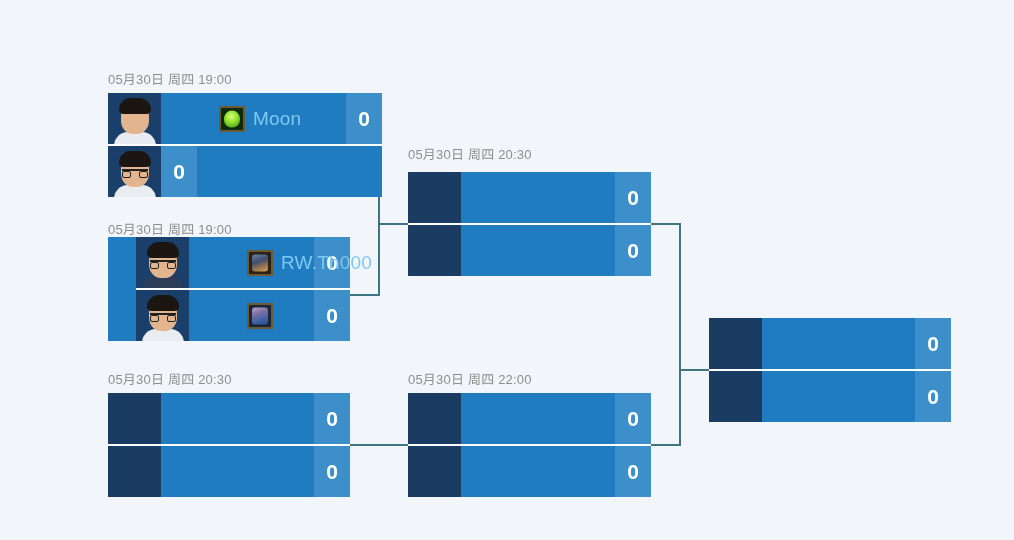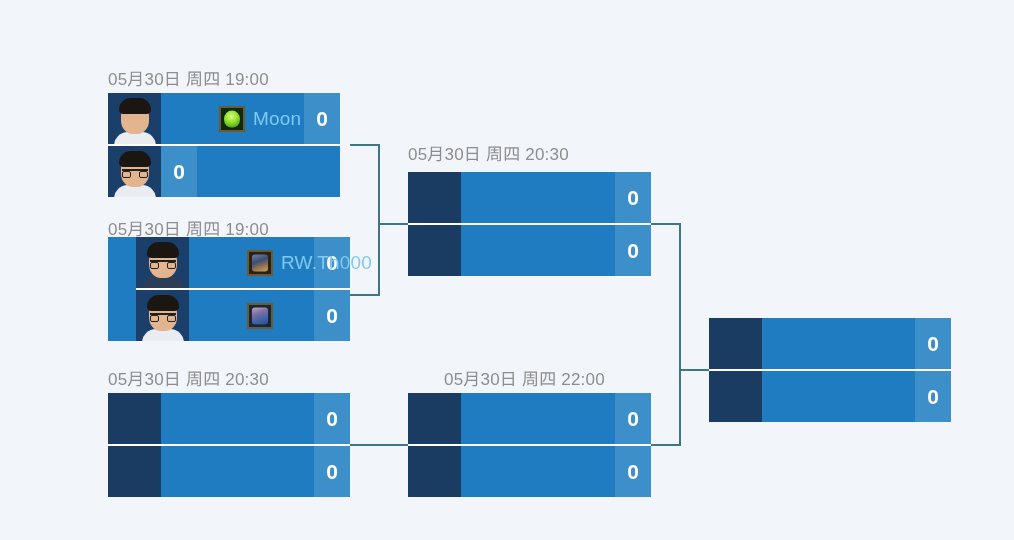--- a/index.html
+++ b/index.html
@@ -27,21 +27,21 @@
     left: 0;
     top: 0;
     width: 1014px;
     height: 540px;
     pointer-events: none;
   }
 
   
   .match-date {
     position: absolute;
-    font-size: 17px;
+    font-size: 13px;
     line-height: 16px;
     color: #8d8d8d;
     letter-spacing: 0.2px;
     white-space: nowrap;
   }
 
   
   .match {
     position: absolute;
     box-sizing: border-box;
@@ -217,21 +217,21 @@
 
       <path d="M651,224 L680,224 L680,370"></path>
 
       <path d="M651,445 L680,445 L680,370"></path>
 
       <path d="M680,370 L709,370"></path>
     </g>
   </svg>
 
   <div class="match-date" style="left:108px; top:72px;">05月30日 周四 19:00</div>
-  <div class="match" style="left:108px; top:93px; width:232px; height:104px;">
+  <div class="match" style="left:108px; top:93px; width:274px; height:104px;">
     <div class="match-row top">
       <div class="avatar">
         <div class="face">
           <div class="head">
               <div class="hair"></div>
             </div>
           <div class="body light"></div>
         </div>
       </div>
       <div class="row-body">
@@ -316,21 +316,21 @@
       <div class="row-body"></div>
       <div class="score">0</div>
     </div>
     <div class="match-row">
       <div class="avatar empty"></div>
       <div class="row-body"></div>
       <div class="score">0</div>
     </div>
   </div>
 
-  <div class="match-date" style="left:408px; top:372px;margin-left:36px;">05月30日 周四 22:00</div>
+  <div class="match-date" style="left:408px; top:372px;">05月30日 周四 22:00</div>
   <div class="match" style="left:408px; top:393px; width:243px; height:104px;">
     <div class="match-row top">
       <div class="avatar empty"></div>
       <div class="row-body"></div>
       <div class="score">0</div>
     </div>
     <div class="match-row">
       <div class="avatar empty"></div>
       <div class="row-body"></div>
       <div class="score">0</div>

